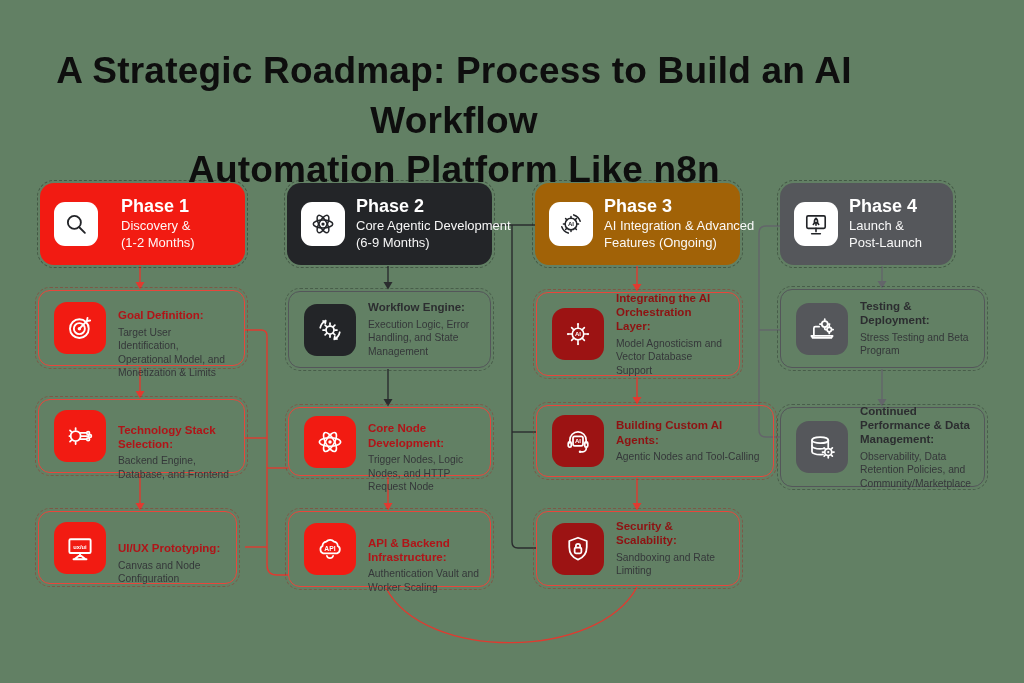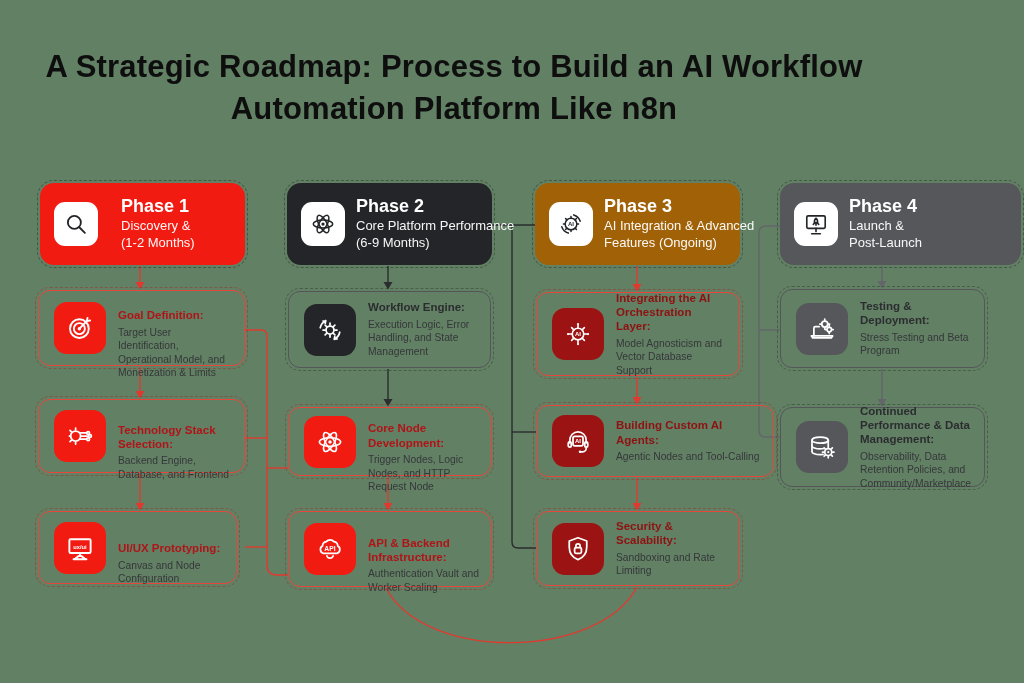--- a/index.html
+++ b/index.html
@@ -1,21 +1,21 @@
 <!DOCTYPE html>
 <html><head>
 <meta charset="utf-8">
 <style>
   html,body{margin:0;padding:0;}
   body{font-family:"Liberation Sans","DejaVu Sans",sans-serif;}
   #canvas{position:relative;width:1024px;height:683px;background:#628064;overflow:hidden;}
 
   
   .title{position:absolute;left:0;top:46px;width:908px;text-align:center;
-         font-size:31px;font-weight:700;color:#0e0e0e;line-height:1.34;letter-spacing:.2px;}
+         font-size:37px;font-weight:700;color:#0e0e0e;line-height:1.34;letter-spacing:.2px;}
 
   
   .phase-header{position:absolute;border-radius:14px;display:flex;align-items:center;
                 padding:0 8px 0 14px;gap:11px;box-sizing:border-box;
                 outline:1px dashed rgba(20,25,20,.38);outline-offset:2px;}
   .ph-tile{width:44px;height:44px;border-radius:11px;background:#ffffff;color:#222428;
            display:flex;align-items:center;justify-content:center;flex:none;}
   .hlabel{font-size:18px;font-weight:700;color:#ffffff;line-height:1.15;margin-bottom:2px;}
   .hsub{font-size:13px;color:#ffffff;opacity:.96;line-height:1.3;white-space:nowrap;}
 
@@ -129,21 +129,21 @@
     <div class="ph-tile">
       <svg width="26" height="26" viewBox="0 0 24 24" fill="none" stroke="currentColor" stroke-width="1.4">
         <ellipse cx="12" cy="12" rx="9" ry="3.6"></ellipse>
         <ellipse cx="12" cy="12" rx="9" ry="3.6" transform="rotate(60 12 12)"></ellipse>
         <ellipse cx="12" cy="12" rx="9" ry="3.6" transform="rotate(-60 12 12)"></ellipse>
         <circle cx="12" cy="12" r="1.5" fill="currentColor" stroke="none"></circle>
       </svg>
     </div>
     <div class="htext">
       <div class="hlabel">Phase 2</div>
-      <div class="hsub">Core Platform Performance</div>
+      <div class="hsub">Core Agentic Development</div>
       <div class="hsub">(6-9 Months)</div>
     </div>
   </div>
 
   <div class="phase-header p3" style="left:535px;top:183px;width:205px;height:82px;">
     <div class="ph-tile">
       <svg width="26" height="26" viewBox="0 0 24 24" fill="none" stroke="currentColor" stroke-width="1.4" stroke-linecap="round">
         <circle cx="12" cy="12" r="5.4"></circle>
         <path d="M17.4,12 H19 M12,17.4 V19 M6.6,12 H5 M12,6.6 V5 M15.8,15.8 L17,17 M8.2,15.8 L7,17 M8.2,8.2 L7,7 M15.8,8.2 L17,7"></path>
         <path d="M20.5,9.5 A9,9 0 0 0 14.5,3.6"></path>
@@ -151,21 +151,21 @@
         <text x="12" y="14" font-size="5.6" font-weight="bold" text-anchor="middle" fill="currentColor" stroke="none">AI</text>
       </svg>
     </div>
     <div class="htext">
       <div class="hlabel">Phase 3</div>
       <div class="hsub">AI Integration &amp; Advanced</div>
       <div class="hsub">Features (Ongoing)</div>
     </div>
   </div>
 
-  <div class="phase-header p4" style="left:780px;top:183px;width:241px;height:82px;">
+  <div class="phase-header p4" style="left:780px;top:183px;width:173px;height:82px;">
     <div class="ph-tile">
       <svg width="26" height="26" viewBox="0 0 24 24" fill="none" stroke="currentColor" stroke-width="1.5" stroke-linecap="round">
         <rect x="3.5" y="4.5" width="17" height="11.5" rx="1.2"></rect>
         <path d="M12 16v3 M8 21h8"></path>
         <path d="M12 6.8 c1.2,1 1.7,2.4 1.3,4h-2.6 C10.3,9.2 10.8,7.8 12,6.8 Z"></path>
         <path d="M10.7,10.8 l-1.2,1.6 M13.3,10.8 l1.2,1.6 M12,11 v2.2"></path>
       </svg>
     </div>
     <div class="htext">
       <div class="hlabel">Phase 4</div>

